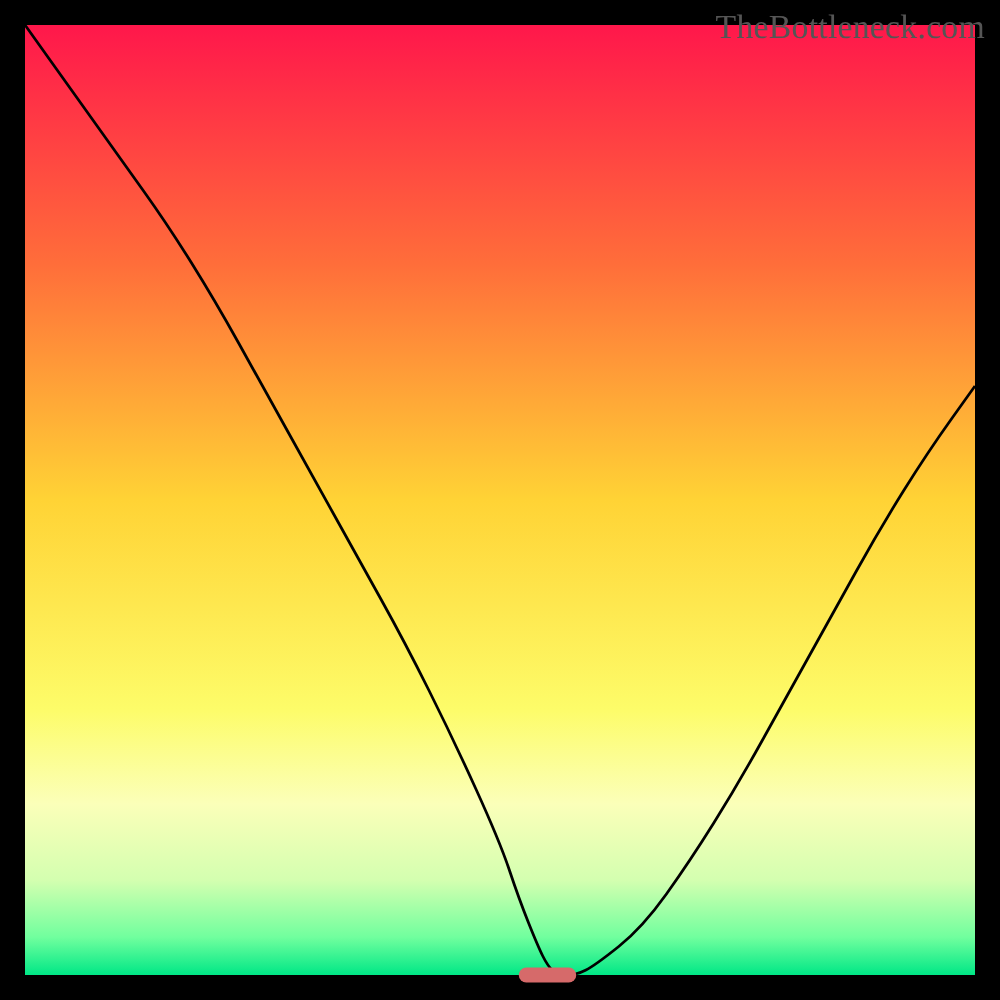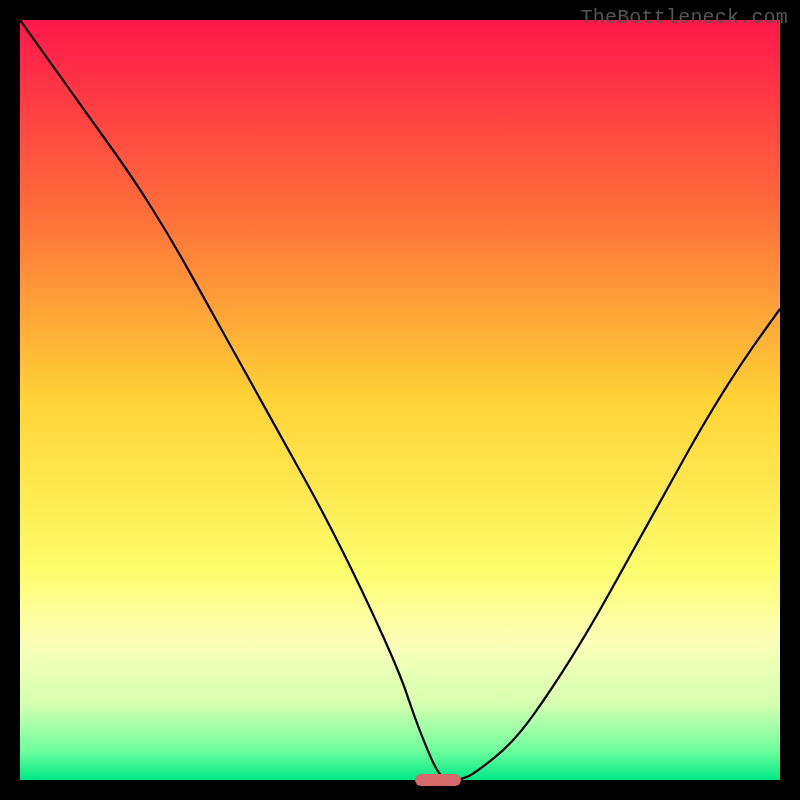--- a/index.html
+++ b/index.html
@@ -12,22 +12,22 @@
   }
   .container {
     position: relative;
     width: 800px;
     height: 800px;
   }
   .watermark {
     position: absolute;
     top: 6px;
     right: 12px;
-    font-family: Liberation Mono, monospace;
-    font-size: 20px;
+    font-family: Liberation Serif, serif;
+    font-size: 27px;
     color: #555;
     letter-spacing: 0.2px;
     z-index: 20;
   }
   .plot-area {
     position: absolute;
     left: 20px;
     top: 20px;
     width: 760px;
     height: 760px;

